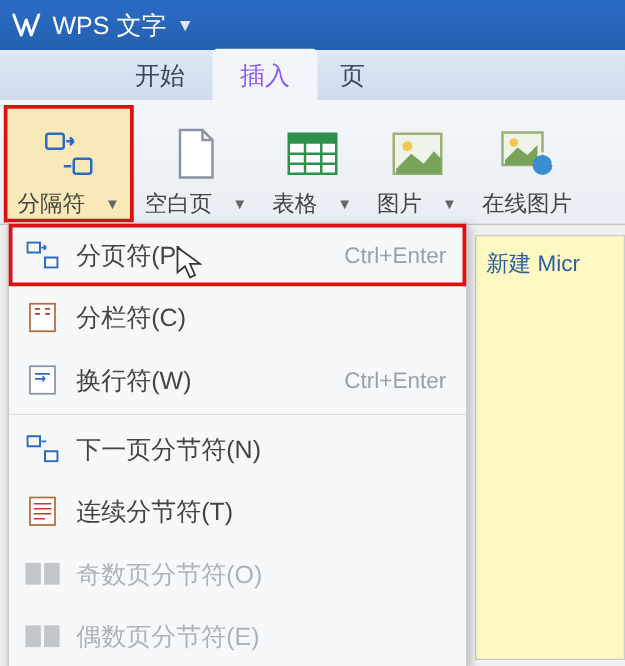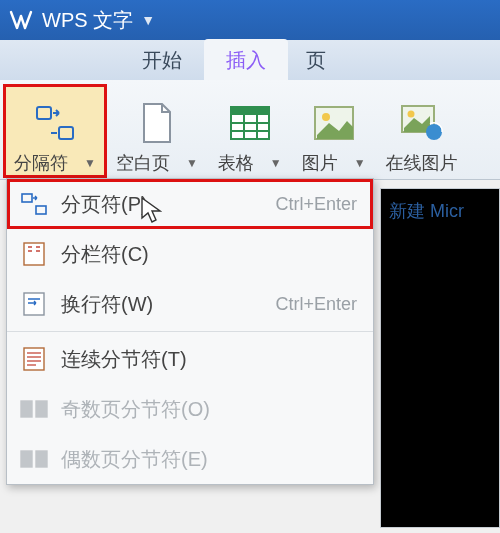--- a/index.html
+++ b/index.html
@@ -1,32 +1,32 @@
 <!DOCTYPE html>
 <html><head>
 <meta charset="utf-8">
 <style>
   * { margin: 0; padding: 0; box-sizing: border-box; font-family: "Microsoft YaHei", sans-serif; }
   body { width: 500px; height: 533px; background: #d8d8d8; overflow: hidden; }
   .window { width: 500px; height: 533px; background: #e8e8e8; position: relative; }
   .titlebar { height: 40px; background: linear-gradient(#2a6cc4,#2560b0); display: flex; align-items: center; padding: 0 8px; color: #fff; font-size: 20px; }
   .titlebar .logo { width: 26px; height: 26px; margin-right: 8px; display:flex;align-items:center;justify-content:center;}
   .titlebar .caret { margin-left: 8px; font-size: 14px; opacity:.85;}
-  .tabrow { height: 40px; background: linear-gradient(#dfe8f3,#cfdcec); display: flex; align-items: flex-end; padding-left: 120px; font-size: 20px; color:#3a4a5c;}
+  .tabrow { height: 40px; background: linear-gradient(#dfe8f3,#cfdcec); display: flex; align-items: flex-end; padding-left: 86px; font-size: 20px; color:#3a4a5c;}
   .tabitem { padding: 8px 22px 6px; background: transparent; cursor: pointer; }
   .tabitem.active { background: #f2f5f9; color:#8b5cf6; border-top-left-radius:4px;border-top-right-radius:4px;}
   .tabitem.partial { padding: 8px 6px 6px 18px; }
   .ribbon { height: 100px; background: linear-gradient(#f4f7fa,#e8eef4); display: flex; align-items: center; padding: 6px 4px 4px; border-bottom:1px solid #bcc6d0;}
   .rbbtn { display:flex; flex-direction:column; align-items:center; justify-content:flex-end; height:92px; padding:4px 10px 2px; font-size:18px; color:#444; cursor:pointer; position:relative;}
   .rbbtn .iconbox { width:44px;height:44px; display:flex;align-items:center;justify-content:center; margin-bottom:6px;}
   .rbbtn .lbl { display:flex; align-items:center; gap:16px; white-space:nowrap;}
   .caretd { font-size:12px; color:#666; }
   .rbbtn.highlight { outline:3px solid #d11; outline-offset:-2px; background:#f9e9b8;}
   .docarea { background:#f0f0f0; height:353px; display:flex; }
-  .docarea .sheet { margin-left:380px; margin-top:8px; background:#000000; border:1px solid #c7cdd3; width:120px; height:340px; padding:10px 8px; font-size:18px; color:#2b5fa0; white-space:nowrap;}
+  .docarea .sheet { margin-left:380px; margin-top:8px; background:#fef9c3; border:1px solid #c7cdd3; width:120px; height:340px; padding:10px 8px; font-size:18px; color:#2b5fa0; white-space:nowrap;}
   .dropdown { position:absolute; left:6px; top:178px; width:368px; background:#f7f8f9; border:1px solid #b8bfc6; box-shadow:2px 3px 8px rgba(0,0,0,.25);}
   .dditem { display:flex; align-items:center; height:50px; padding:0 10px 0 10px; font-size:20px; color:#444; cursor:pointer;}
   .dditem .ddicon { width:34px; display:flex; align-items:center; justify-content:center; margin-right:10px;}
   .dditem .ddlabel { flex:1; }
   .dditem .ddshort { color:#9aa0a6; font-size:18px; padding-right:6px;}
   .dditem.highlight { outline:3px solid #d11; outline-offset:-3px;}
   .dditem.disabled { color:#aeb3b8; }
   .dditem.disabled .ddicon svg * { stroke:#c2c6ca; fill:#c2c6ca; }
   .sep { height:1px; background:#d9dde1; margin:2px 0;}
   .cursor { position:absolute; left:140px; top:196px; pointer-events:none;}
@@ -157,20 +157,30 @@
             <rect x="2" y="2" width="20" height="22" fill="#fff" stroke="#8a94a0" stroke-width="1.4"></rect>
             <path d="M6 8 H18 M6 12 H14 M14 12 L12 10 M14 12 L12 14" stroke="#2a6cc4" stroke-width="1.4" fill="none"></path>
           </svg>
       </span>
       <span class="ddlabel">换行符(W)</span>
       <span class="ddshort">Ctrl+Enter</span>
     </div>
     <div class="sep"></div>
     <div class="dditem">
       <span class="ddicon">
+        <svg width="26" height="22" viewBox="0 0 26 22">
+            <rect x="1" y="1" width="10" height="8" fill="none" stroke="#2a6cc4" stroke-width="1.6"></rect>
+            <rect x="15" y="13" width="10" height="8" fill="none" stroke="#2a6cc4" stroke-width="1.6"></rect>
+            <path d="M12 5 H16" stroke="#2a6cc4" stroke-width="1.4"></path>
+          </svg>
+      </span>
+      <span class="ddlabel">下一页分节符(N)</span>
+    </div>
+    <div class="dditem">
+      <span class="ddicon">
         <svg width="24" height="26" viewBox="0 0 24 26">
             <rect x="2" y="2" width="20" height="22" fill="#fff" stroke="#b36b3a" stroke-width="1.4"></rect>
             <line x1="5" y1="7" x2="19" y2="7" stroke="#c0392b" stroke-width="1.2"></line>
             <line x1="5" y1="11" x2="19" y2="11" stroke="#c0392b" stroke-width="1.2"></line>
             <line x1="5" y1="15" x2="19" y2="15" stroke="#c0392b" stroke-width="1.2"></line>
             <line x1="5" y1="19" x2="14" y2="19" stroke="#c0392b" stroke-width="1.2"></line>
           </svg>
       </span>
       <span class="ddlabel">连续分节符(T)</span>
     </div>

